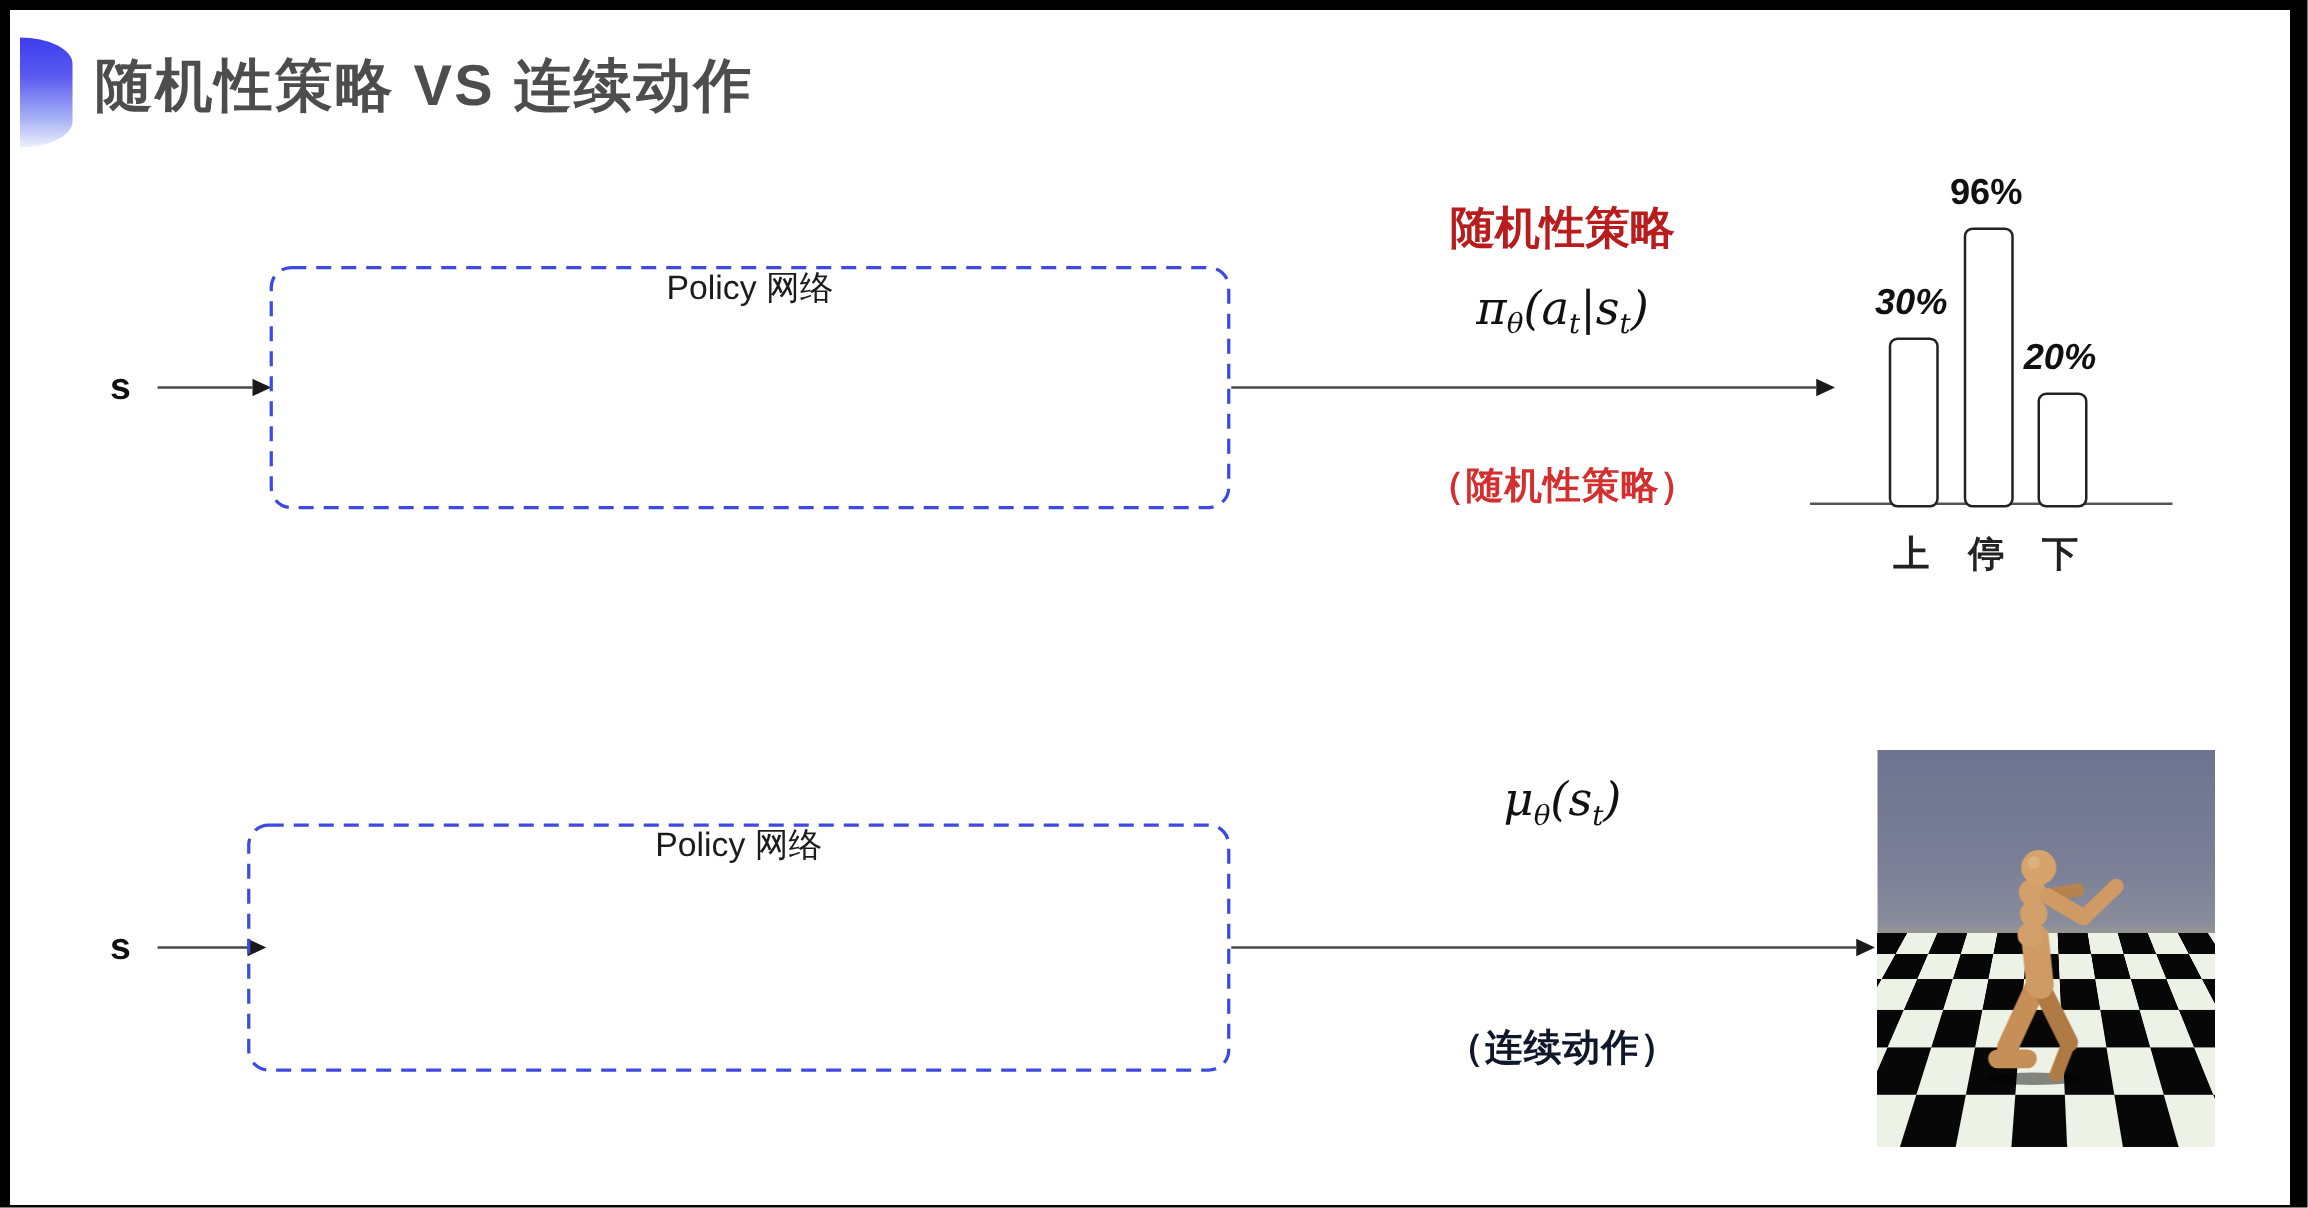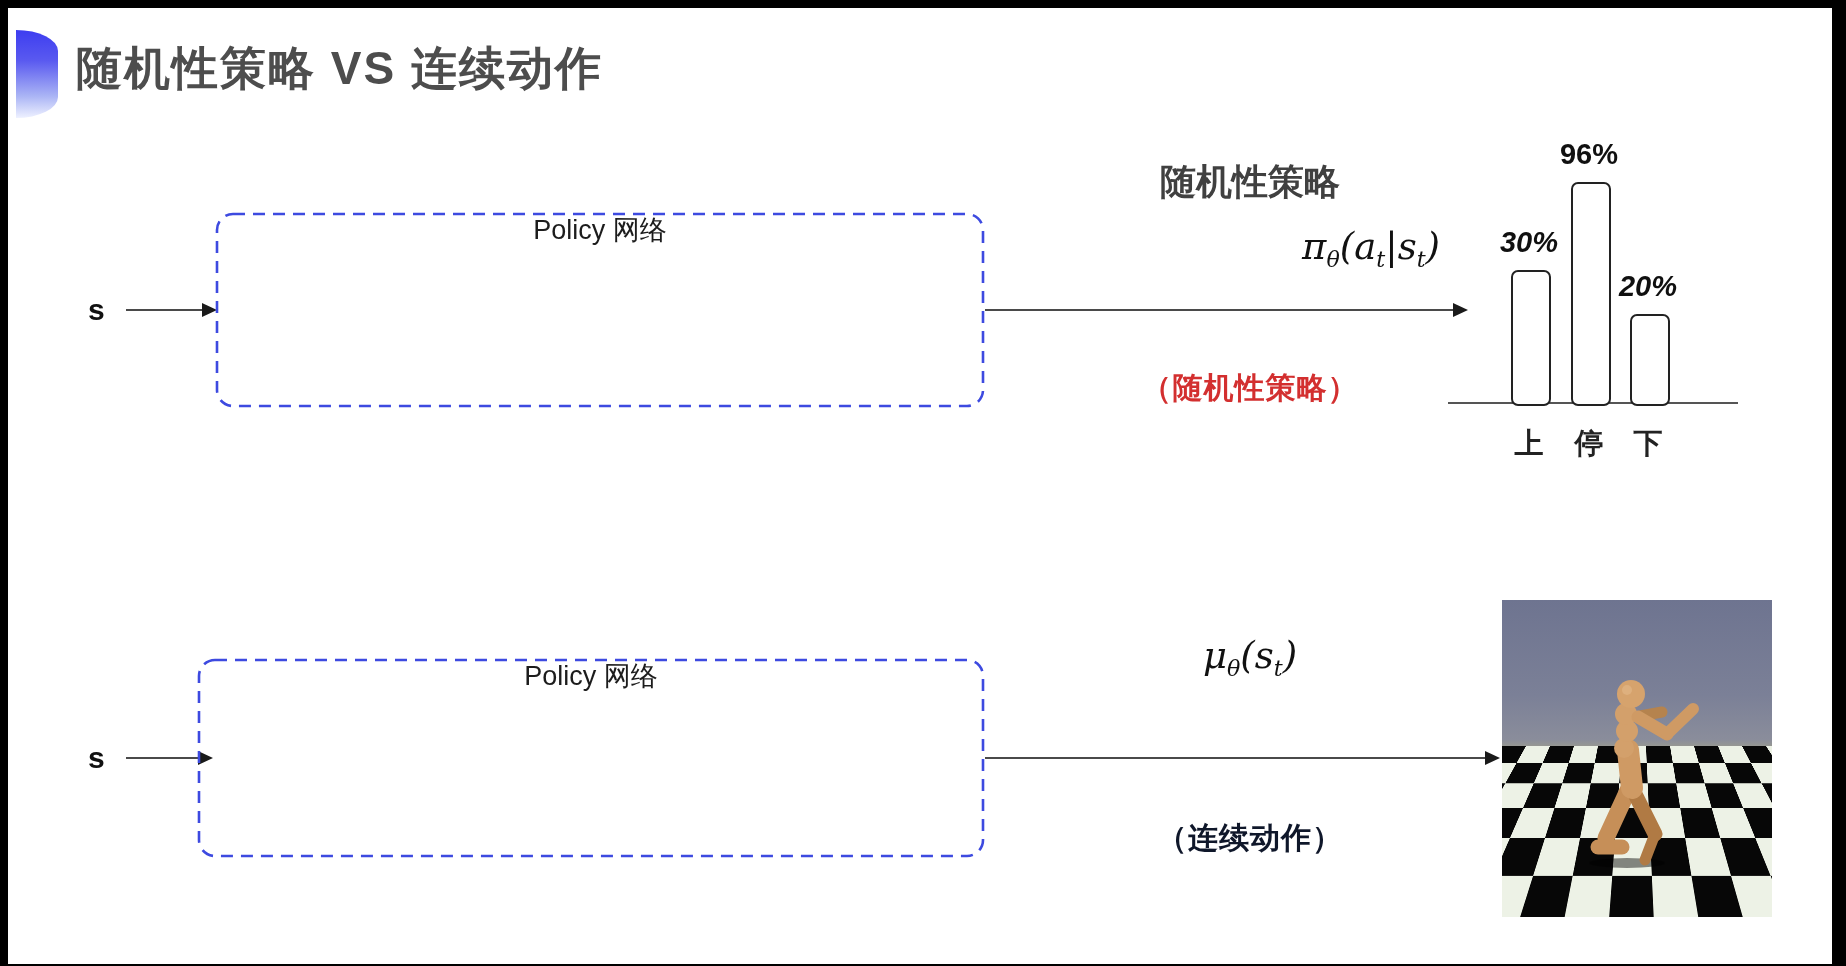--- a/index.html
+++ b/index.html
@@ -32,21 +32,21 @@
     border-left:15px solid #1a1a1a;
   }
   .policy-box{
     position:absolute;display:flex;align-items:flex-start;justify-content:center;
   }
   .policy-box svg.dash{position:absolute;left:0;top:0;width:100%;height:100%;}
   .policy-box .box-label{font-size:27px;color:#1c1c1c;position:relative;}
   .policy-text{
     position:absolute;width:380px;text-align:center;
   }
-  .policy-title{font-size:36px;font-weight:700;color:#404040;}
+  .policy-title{font-size:36px;font-weight:700;color:#b91c1c;}
   .formula{
     font-family:"DejaVu Serif","Liberation Serif",serif;
     font-style:italic;font-size:37px;color:#111;
   }
   .formula .sub{font-size:0.6em;vertical-align:-0.35em;}
   .note{font-size:30px;font-weight:700;letter-spacing:1px;}
   
   .chart{position:absolute;}
   .chart .axis{position:absolute;height:2px;background:#555;}
   .bar{position:absolute;background:#fff;border:2.5px solid #222;border-radius:7px;}
@@ -96,21 +96,21 @@
     <div class="box-label">Policy 网络</div>
   </div>
 
   <div class="arrow" style="left:977px;top:302px;">
     <div class="shaft" style="width:468px;"></div>
       <div class="head" style="left:468px;"></div>
   </div>
 
   <div class="policy-text" style="left:1052px;top:150px;">
     <div class="policy-title">随机性策略</div>
-    <div class="formula" style="margin-top:18px;text-align:right;"><span>π</span><span class="sub">θ</span><span>(</span><span>a</span><span class="sub">t</span><span>|</span><span>s</span><span class="sub">t</span><span>)</span></div>
+    <div class="formula" style="margin-top:18px;"><span>π</span><span class="sub">θ</span><span>(</span><span>a</span><span class="sub">t</span><span>|</span><span>s</span><span class="sub">t</span><span>)</span></div>
   </div>
   <div class="policy-text note" style="left:1052px;top:360px;color:#d32f2f;">（随机性策略）</div>
 
   <div class="chart" style="left:1440px;top:100px;width:295px;height:370px;">
     <div class="axis" style="left:0;top:294px;width:290px;"></div>
   <div class="bar" style="left: 63px; top: 162px; width: 36px; height: 132px;"></div>
       <div class="bar-value" style="left: 43px; top: 118px; width: 76px; font-style: italic;">30%</div>
       <div class="bar-cat" style="left: 43px; top: 316px; width: 76px;">上</div>
       <div class="bar" style="left: 123px; top: 74px; width: 36px; height: 220px;"></div>
       <div class="bar-value" style="left: 103px; top: 30px; width: 76px;">96%</div>
@@ -133,21 +133,21 @@
     </svg>
     <div class="box-label">Policy 网络</div>
   </div>
 
   <div class="arrow" style="left:977px;top:750px;">
     <div class="shaft" style="width:500px;"></div>
       <div class="head" style="left:500px;"></div>
   </div>
 
   <div class="policy-text" style="left:1052px;top:610px;">
-    <div class="formula" style="margin-top:16px;"><span>μ</span><span class="sub">θ</span><span>(</span><span>s</span><span class="sub">t</span><span>)</span></div>
+    <div class="formula" style=""><span>μ</span><span class="sub">θ</span><span>(</span><span>s</span><span class="sub">t</span><span>)</span></div>
   </div>
   <div class="policy-text note" style="left:1052px;top:810px;color:#0f172a;">（连续动作）</div>
 
   <div class="sim" style="left:1494px;top:592px;width:270px;height:317px;">
     <div class="sim-floor"></div>
     <div class="sim-glow"></div>
     <svg width="270" height="317" viewBox="0 0 270 317">
       <ellipse cx="125" cy="263" rx="38" ry="5" fill="#000" opacity="0.45"></ellipse>
 
       <path d="M138 116 L160 112" stroke="#b5834e" stroke-width="11" stroke-linecap="round" fill="none"></path>

